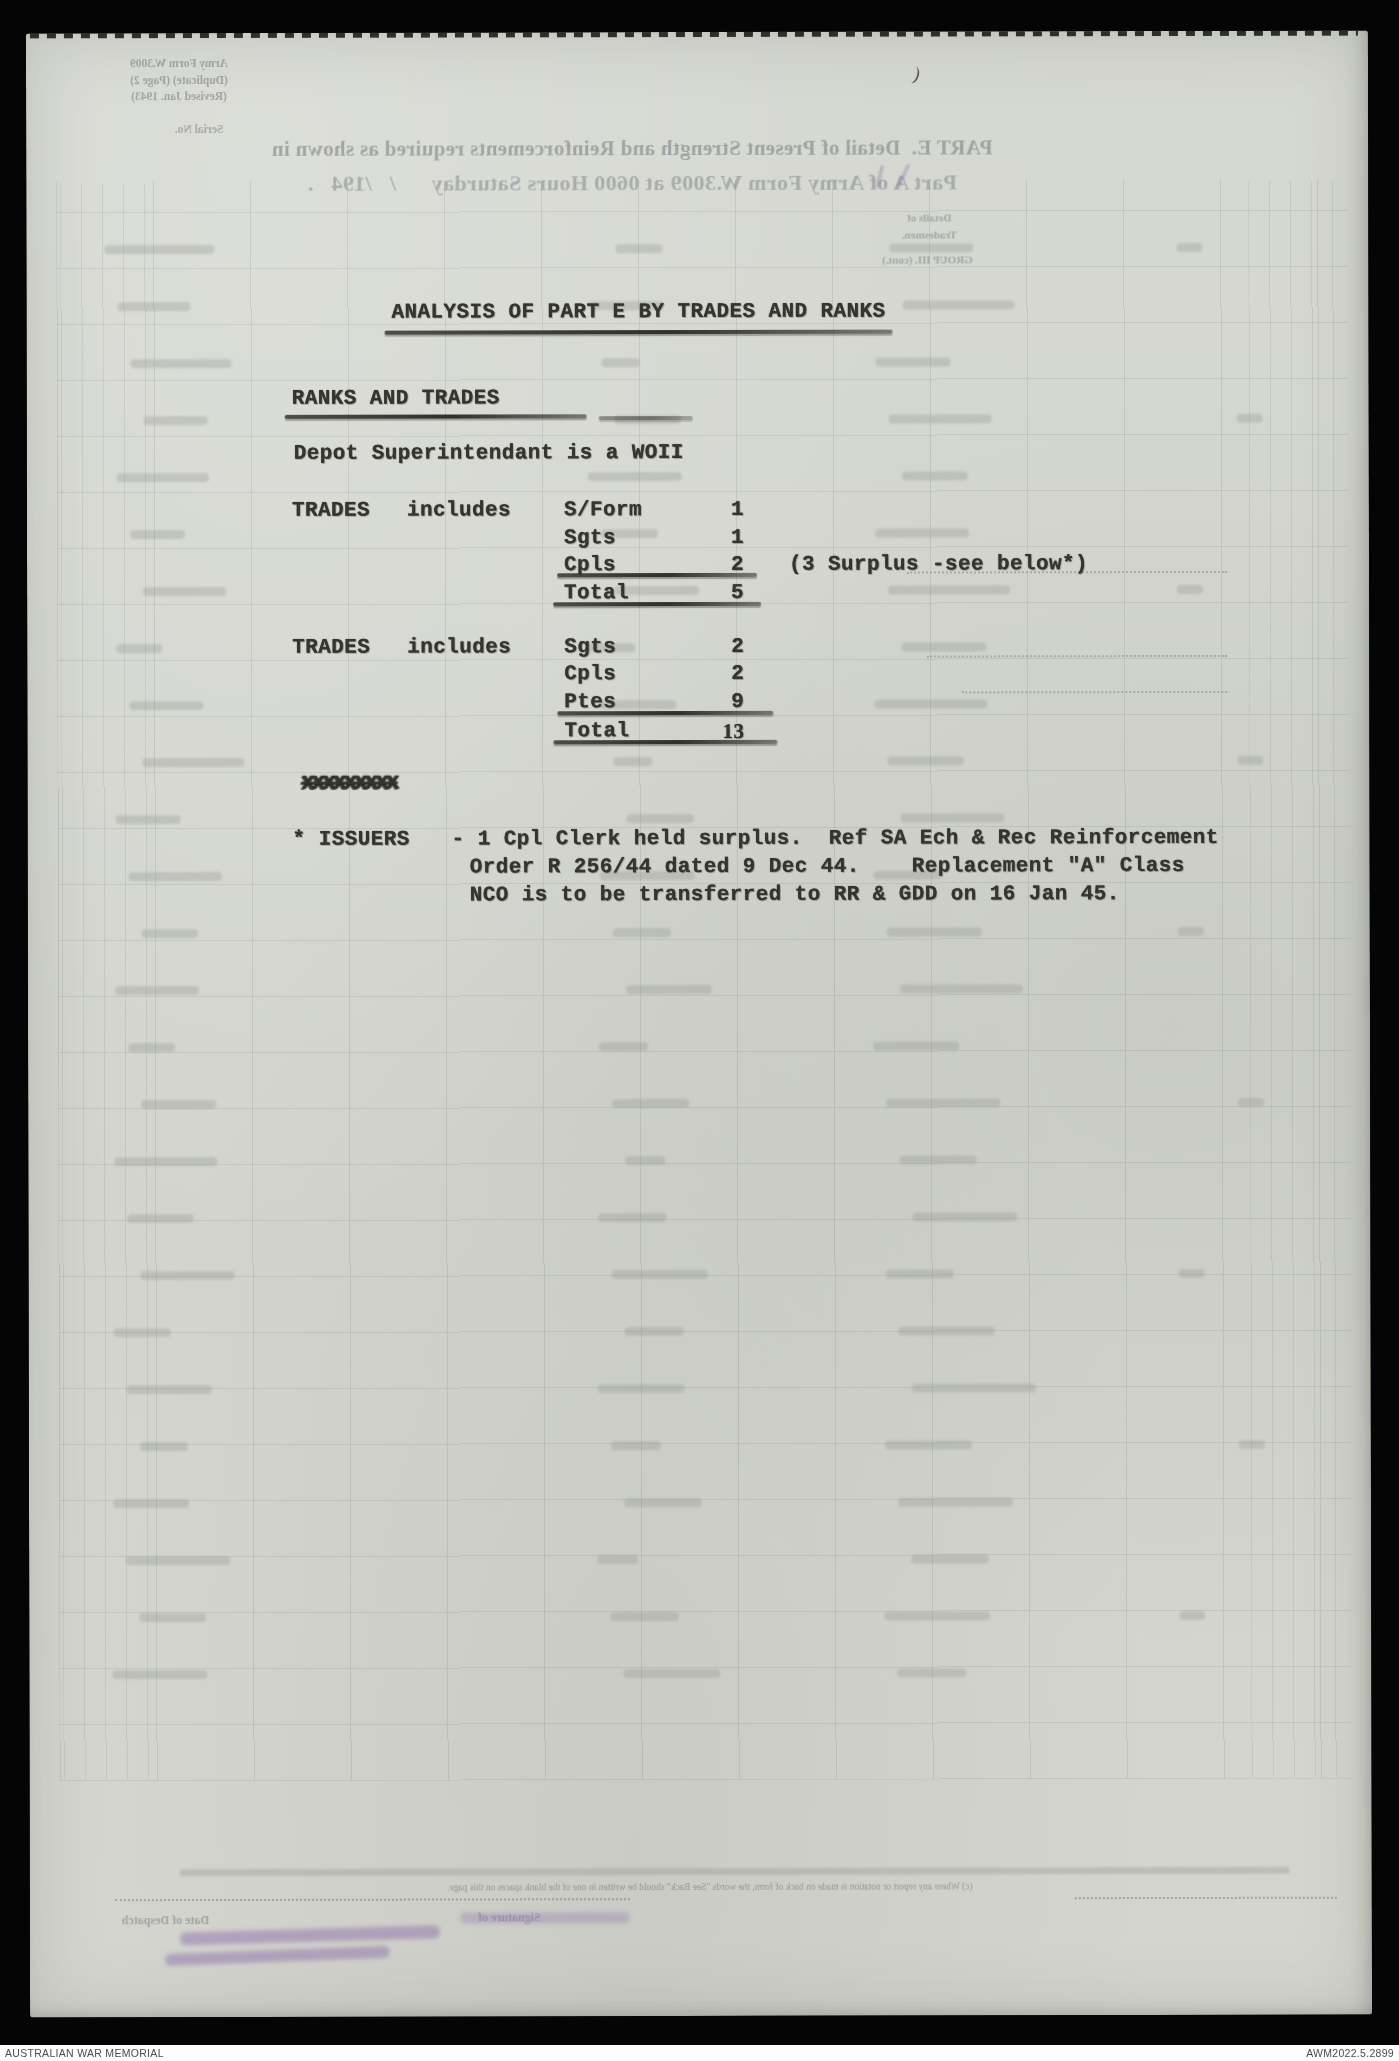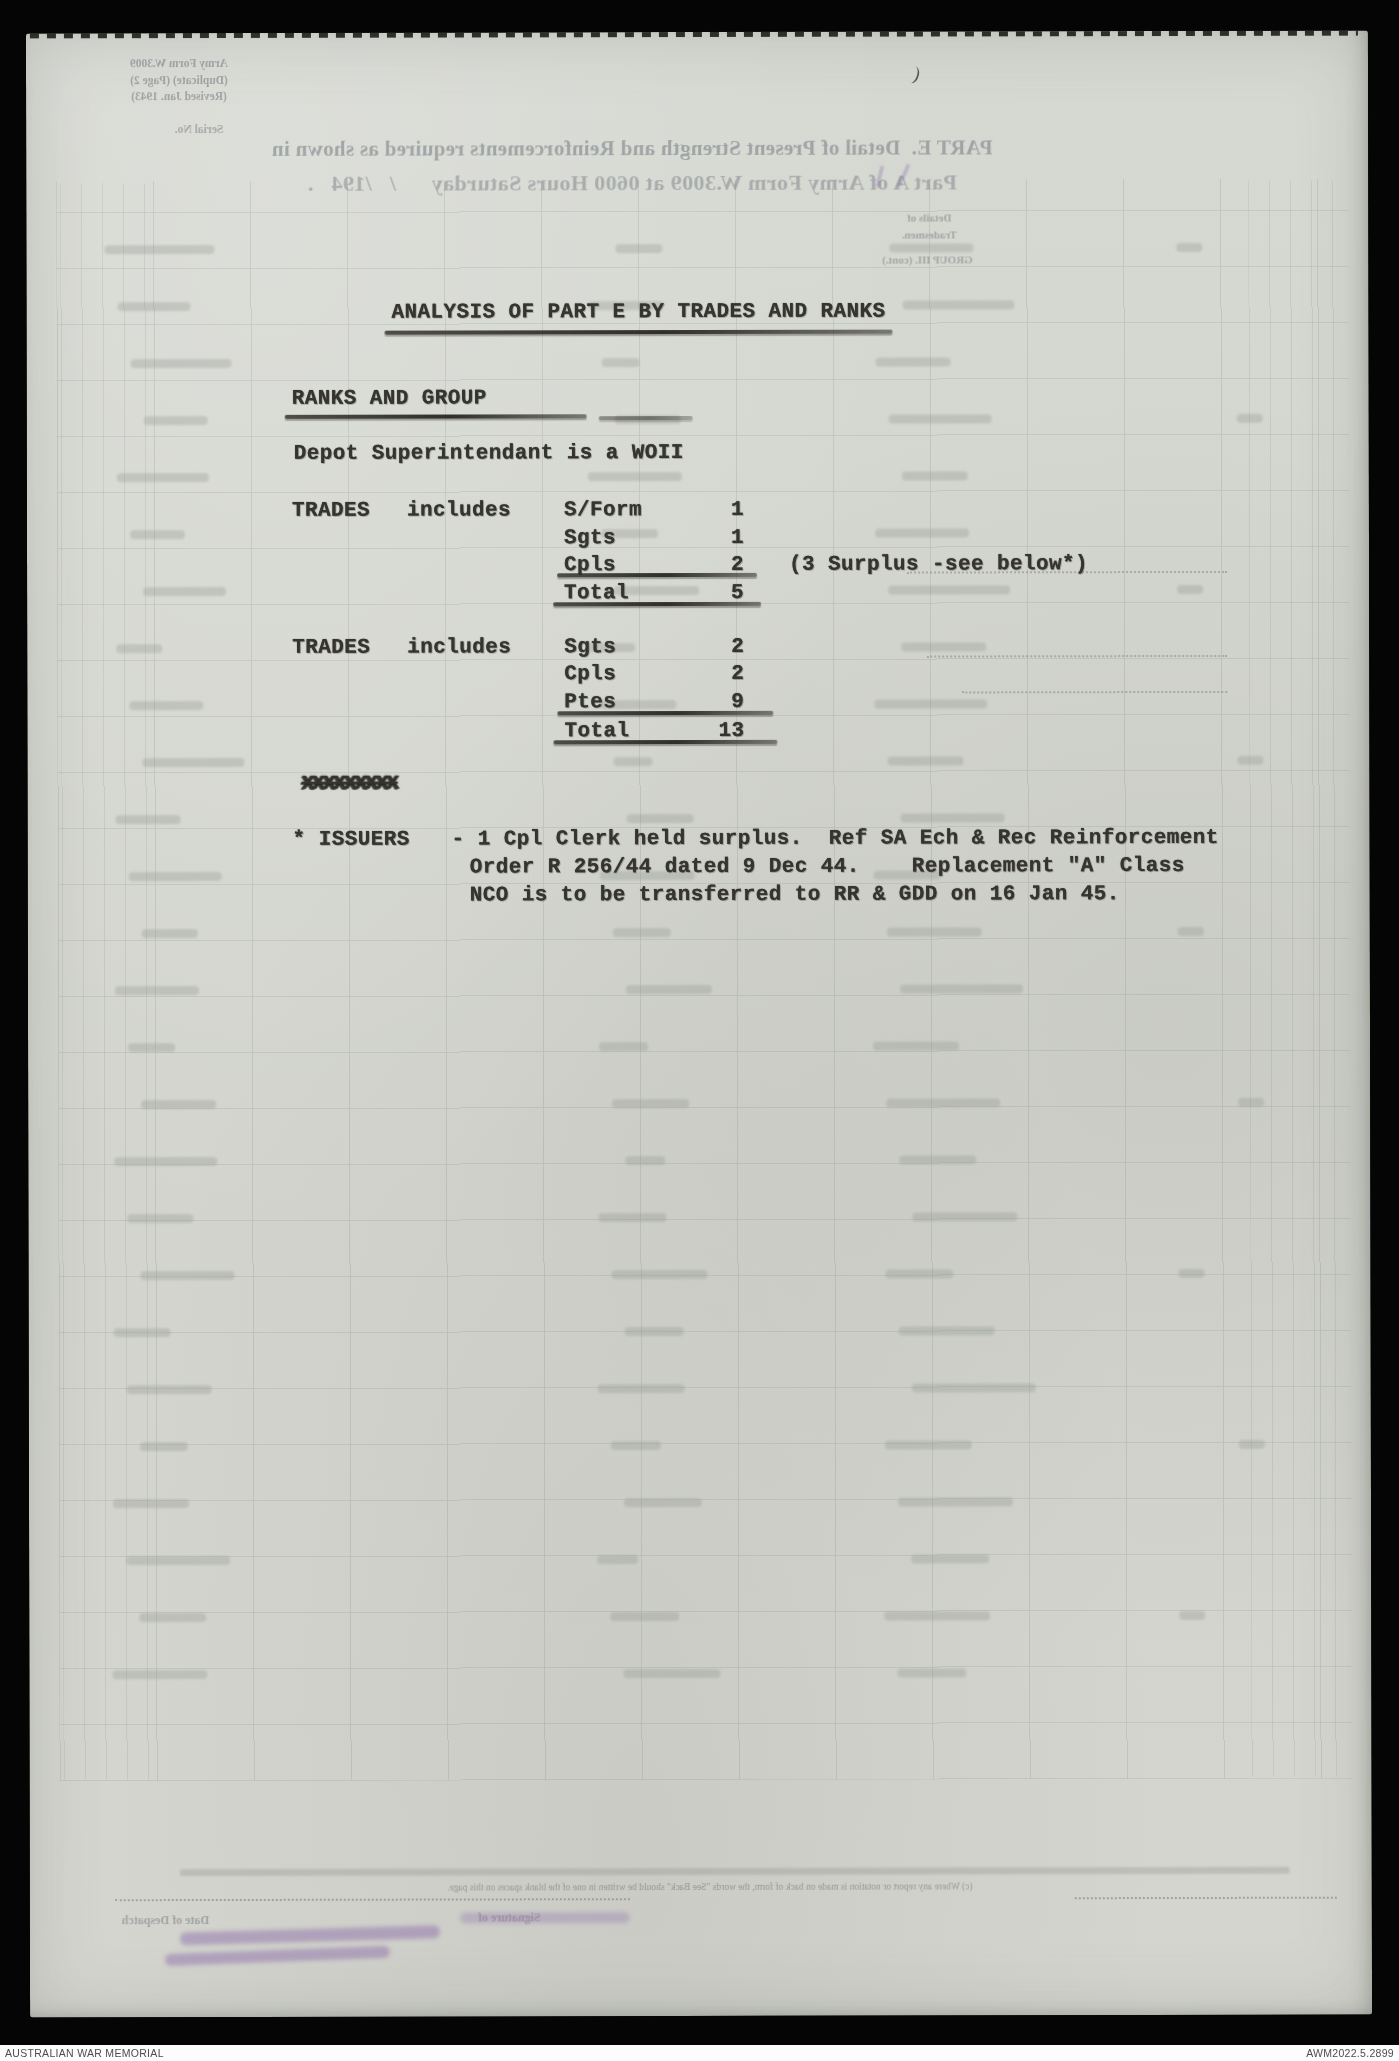--- a/index.html
+++ b/index.html
@@ -189,21 +189,21 @@
     <div class="purple-stroke" style="left:852px;top:134px;width:3px;height:22px;transform:rotate(14deg);"></div>
     <div class="purple-stroke" style="left:876px;top:132px;width:3px;height:24px;transform:rotate(24deg);"></div>
 
     <div class="dots" style="left:880px;top:540px;width:320px;"></div>
     <div class="dots" style="left:900px;top:624px;width:300px;"></div>
     <div class="dots" style="left:935px;top:660px;width:265px;"></div>
 
     <div class="t" style="left:365px;top:268px;">ANALYSIS OF PART E BY TRADES AND RANKS</div>
     <div class="ul" style="left:358px;top:298px;width:508px;"></div>
 
-    <div class="t" style="left:265px;top:354px;">RANKS AND GROUP</div>
+    <div class="t" style="left:265px;top:354px;">RANKS AND TRADES</div>
     <div class="ul" style="left:258px;top:382px;width:302px;"></div>
     <div class="ul" style="left:572px;top:384px;width:94px;opacity:.55;"></div>
 
     <div class="t" style="left:267px;top:409px;">Depot Superintendant is a WOII</div>
 
     <div class="t" style="left:265px;top:466px;">TRADES</div>
     <div class="t" style="left:380px;top:466px;">includes</div>
     <div class="t" style="left:537px;top:466px;">S/Form</div>
     <div class="t num" style="left:660px;top:466px;width:57px;">1</div>
     <div class="t" style="left:537px;top:494px;">Sgts</div>
@@ -219,21 +219,21 @@
     <div class="t" style="left:265px;top:603px;">TRADES</div>
     <div class="t" style="left:380px;top:603px;">includes</div>
     <div class="t" style="left:537px;top:603px;">Sgts</div>
     <div class="t num" style="left:660px;top:603px;width:57px;">2</div>
     <div class="t" style="left:537px;top:630px;">Cpls</div>
     <div class="t num" style="left:660px;top:630px;width:57px;">2</div>
     <div class="t" style="left:537px;top:658px;">Ptes</div>
     <div class="t num" style="left:660px;top:658px;width:57px;">9</div>
     <div class="ul" style="left:530px;top:679px;width:216px;"></div>
     <div class="t" style="left:537px;top:687px;">Total</div>
-    <div class="t num" style="left:660px;top:687px;width:57px;">13</div>
+    <div class="t num" style="left:660px;top:687px;width:57px;font-family:Liberation Serif, serif;">13</div>
     <div class="ul" style="left:526px;top:708px;width:224px;"></div>
 
     <div class="t strike" style="left:274px;top:739px;">XXXXXXXXX</div>
 
     <div class="t" style="left:265px;top:795px;">* ISSUERS</div>
     <div class="t" style="left:424px;top:795px;">- 1 Cpl Clerk held surplus.  Ref SA Ech &amp; Rec Reinforcement</div>
     <div class="t" style="left:442px;top:823px;">Order R 256/44 dated 9 Dec 44.    Replacement "A" Class</div>
     <div class="t" style="left:442px;top:851px;">NCO is to be transferred to RR &amp; GDD on 16 Jan 45.</div>
 
     <div class="instr-smudge"></div>

